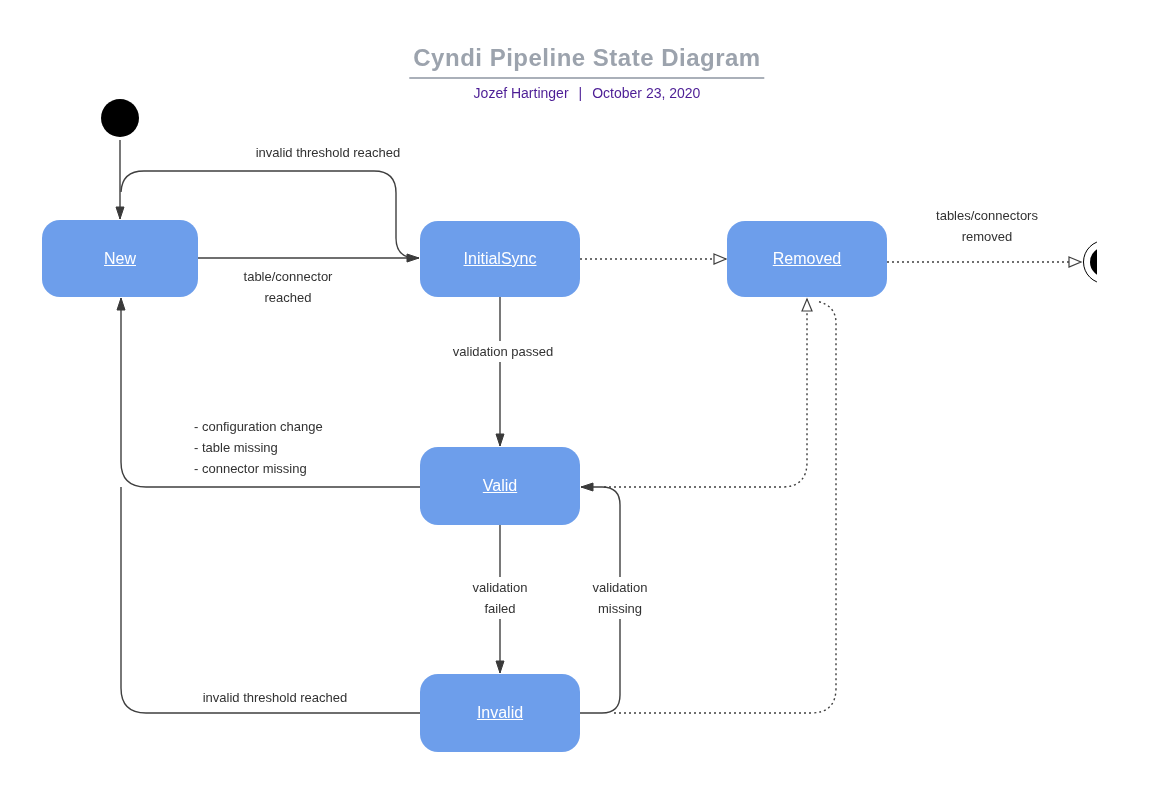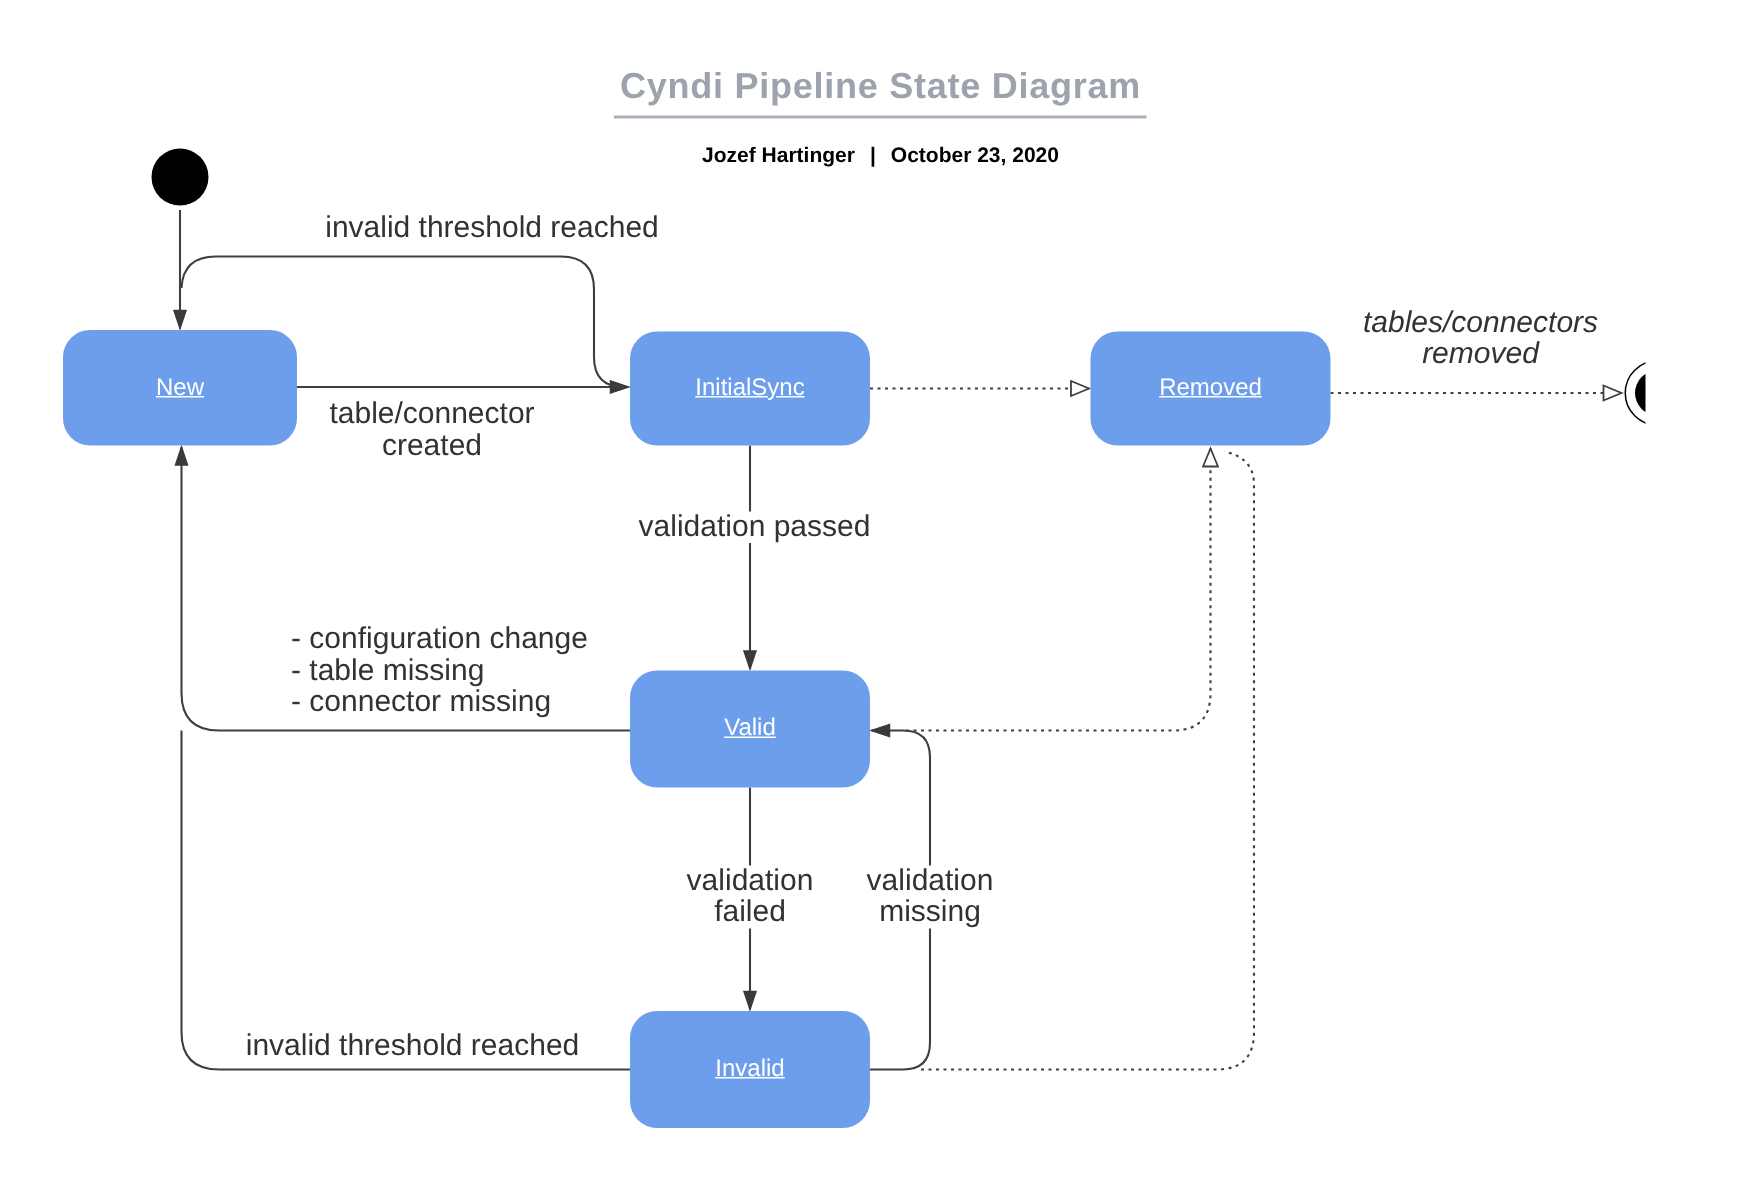--- a/index.html
+++ b/index.html
@@ -8,21 +8,21 @@
     font-family:"Liberation Sans","DejaVu Sans",sans-serif;
   }
   svg.edges{position:absolute;left:0;top:0;width:1167px;height:795px;}
 
   
   .header{position:absolute;left:587px;top:44px;transform:translateX(-50%);text-align:center;}
   .title{
     display:inline-block;font-size:24px;font-weight:bold;color:#9ca3ad;
     letter-spacing:0.5px;padding:0 4px 5px 4px;border-bottom:2px solid #aab0b9;white-space:nowrap;
   }
-  .subtitle{margin-top:16px;font-size:14px;color:#000000;white-space:nowrap;font-weight:bold;}
+  .subtitle{margin-top:6px;font-size:14px;color:#4c1d95;white-space:nowrap;}
   .subtitle .sep{margin:0 10px;}
 
   
   .state{
     position:absolute;background:#6d9eeb;border-radius:18px;color:#ffffff;
     display:flex;align-items:center;justify-content:center;font-size:16px;text-decoration:underline;
   }
   #st-new{left:42px;top:220px;width:156px;height:77px;}
   #st-initialsync{left:420px;top:221px;width:160px;height:76px;text-align:right;}
   #st-removed{left:727px;top:221px;width:160px;height:76px;}
@@ -33,32 +33,32 @@
   .initial-dot{position:absolute;left:101px;top:99px;width:38px;height:38px;border-radius:50%;background:#000;}
   .final-ring{
     position:absolute;left:1083px;top:240px;width:44px;height:44px;border-radius:50%;
     background:#fff;border:1.5px solid #000;box-sizing:border-box;
     display:flex;align-items:center;justify-content:center;
   }
   .final-dot{width:30px;height:30px;border-radius:50%;background:#000;}
 
   
   .lbl{
-    position:absolute;background:#ffffff;color:#323232;font-size:20px;line-height:21px;
+    position:absolute;background:#ffffff;color:#323232;font-size:13px;line-height:21px;
     white-space:nowrap;padding:0 3px;
   }
   .lbl.center{transform:translateX(-50%);text-align:center;}
   #lbl-invalid-top{left:328px;top:142px;}
   #lbl-table-connector{left:288px;top:266px;}
   #lbl-validation-passed-mid{left:503px;top:341px;}
   #lbl-valid-reasons{left:191px;top:416px;text-align:left;}
   #lbl-validation-failed{left:500px;top:577px;}
   #lbl-validation-passed-right{left:620px;top:577px;}
   #lbl-invalid-bottom{left:275px;top:687px;}
-  #lbl-tables-removed{left:987px;top:205px;font-style:italic;}
+  #lbl-tables-removed{left:987px;top:205px;}
 </style>
 </head>
 <body>
 
 <div class="canvas">
 
   <svg class="edges" viewBox="0 0 1167 795" xmlns="http://www.w3.org/2000/svg">
     <defs>
       <marker id="mFill" markerUnits="userSpaceOnUse" markerWidth="16" markerHeight="12" refX="13" refY="5" orient="auto">
         <path d="M1,1 L13,5 L1,9 Z" fill="#3a3a3a" stroke="#3a3a3a" stroke-width="1"></path>
@@ -113,21 +113,21 @@
     <span>Valid</span>
   </div>
   <div class="state" id="st-invalid">
     <span>Invalid</span>
   </div>
 
   <div class="lbl center" id="lbl-invalid-top">invalid threshold reached</div>
 
   <div class="lbl center" id="lbl-table-connector">
     <div>table/connector</div>
-    <div>created</div>
+    <div>reached</div>
   </div>
 
   <div class="lbl center" id="lbl-validation-passed-mid">validation passed</div>
 
   <div class="lbl" id="lbl-valid-reasons">
     <div>- configuration change</div>
     <div>- table missing</div>
     <div>- connector missing</div>
   </div>
 

